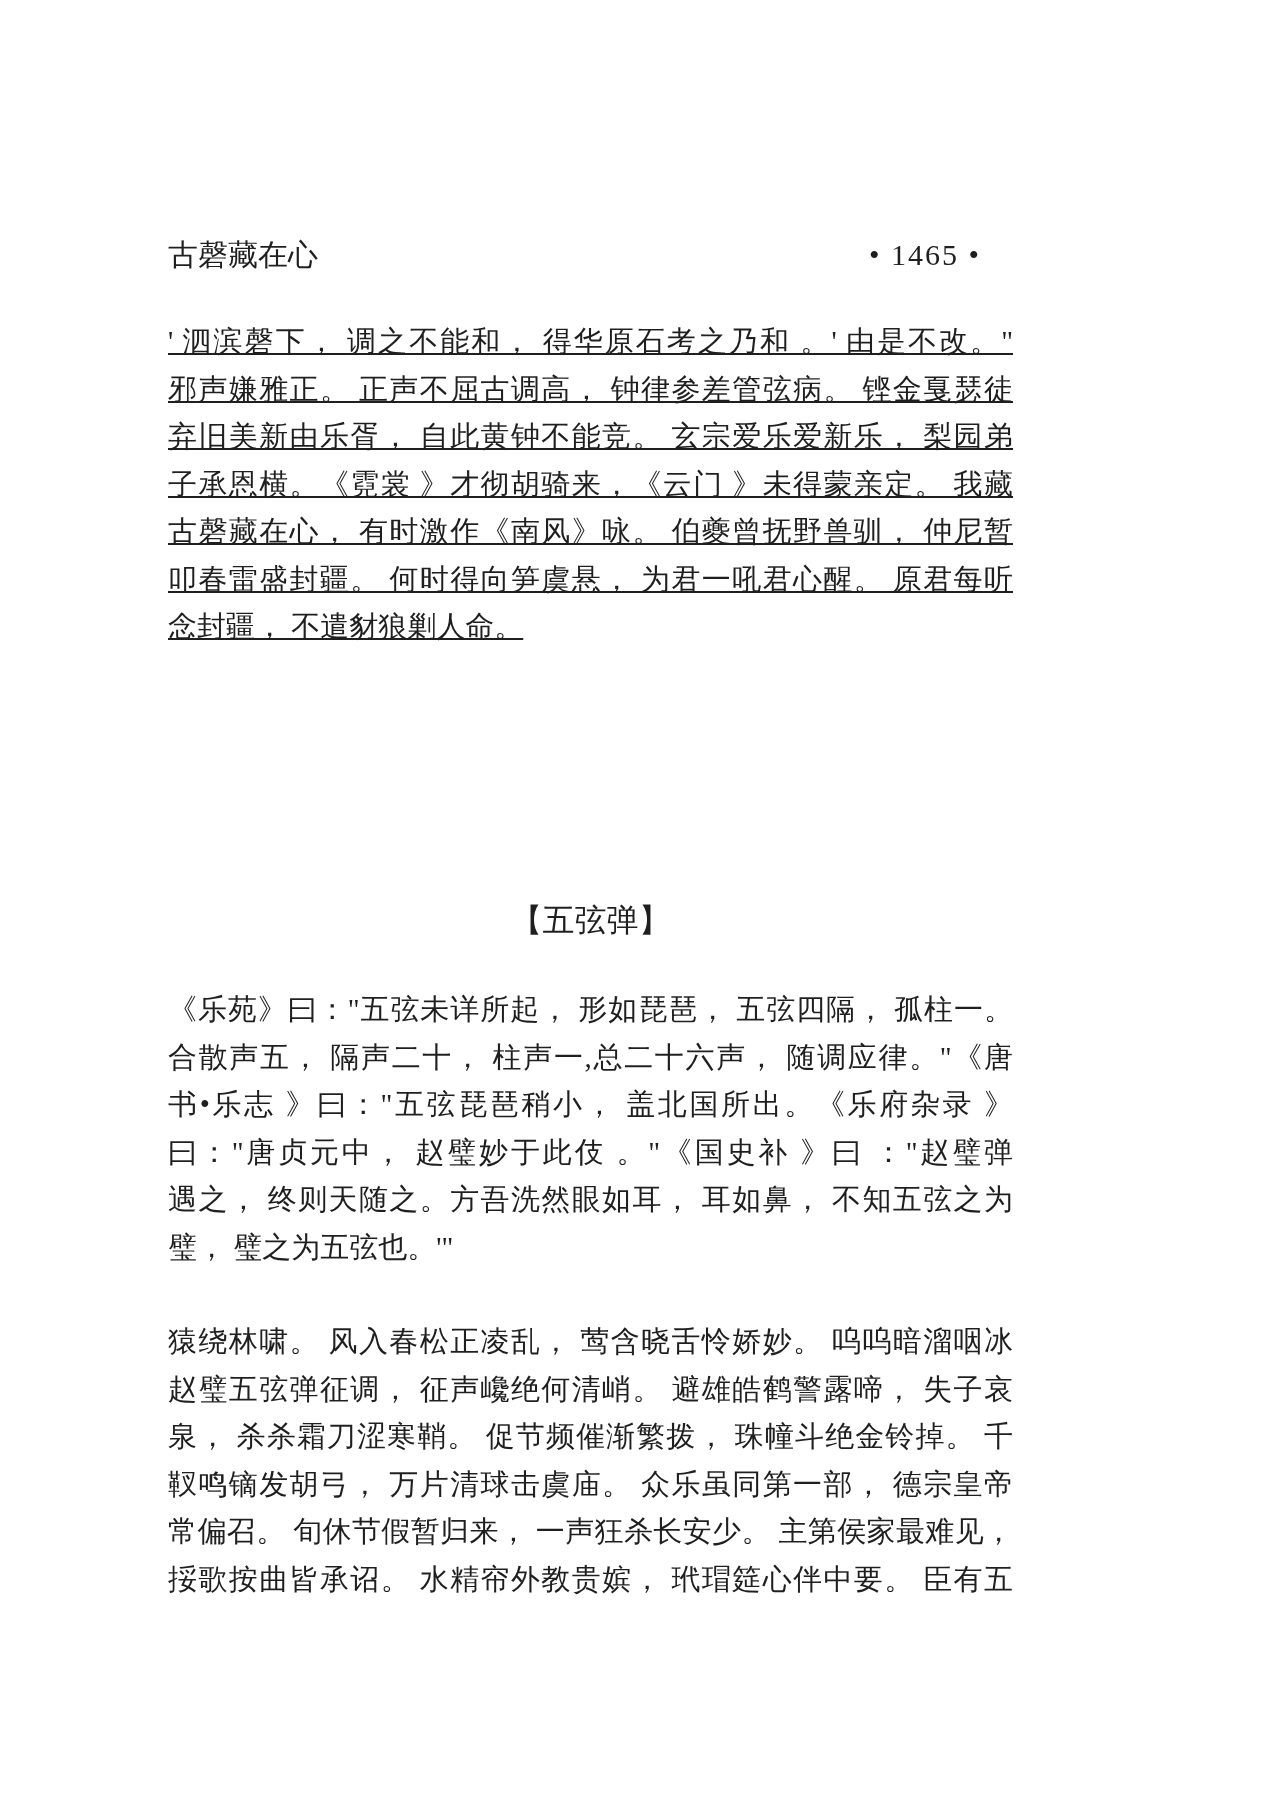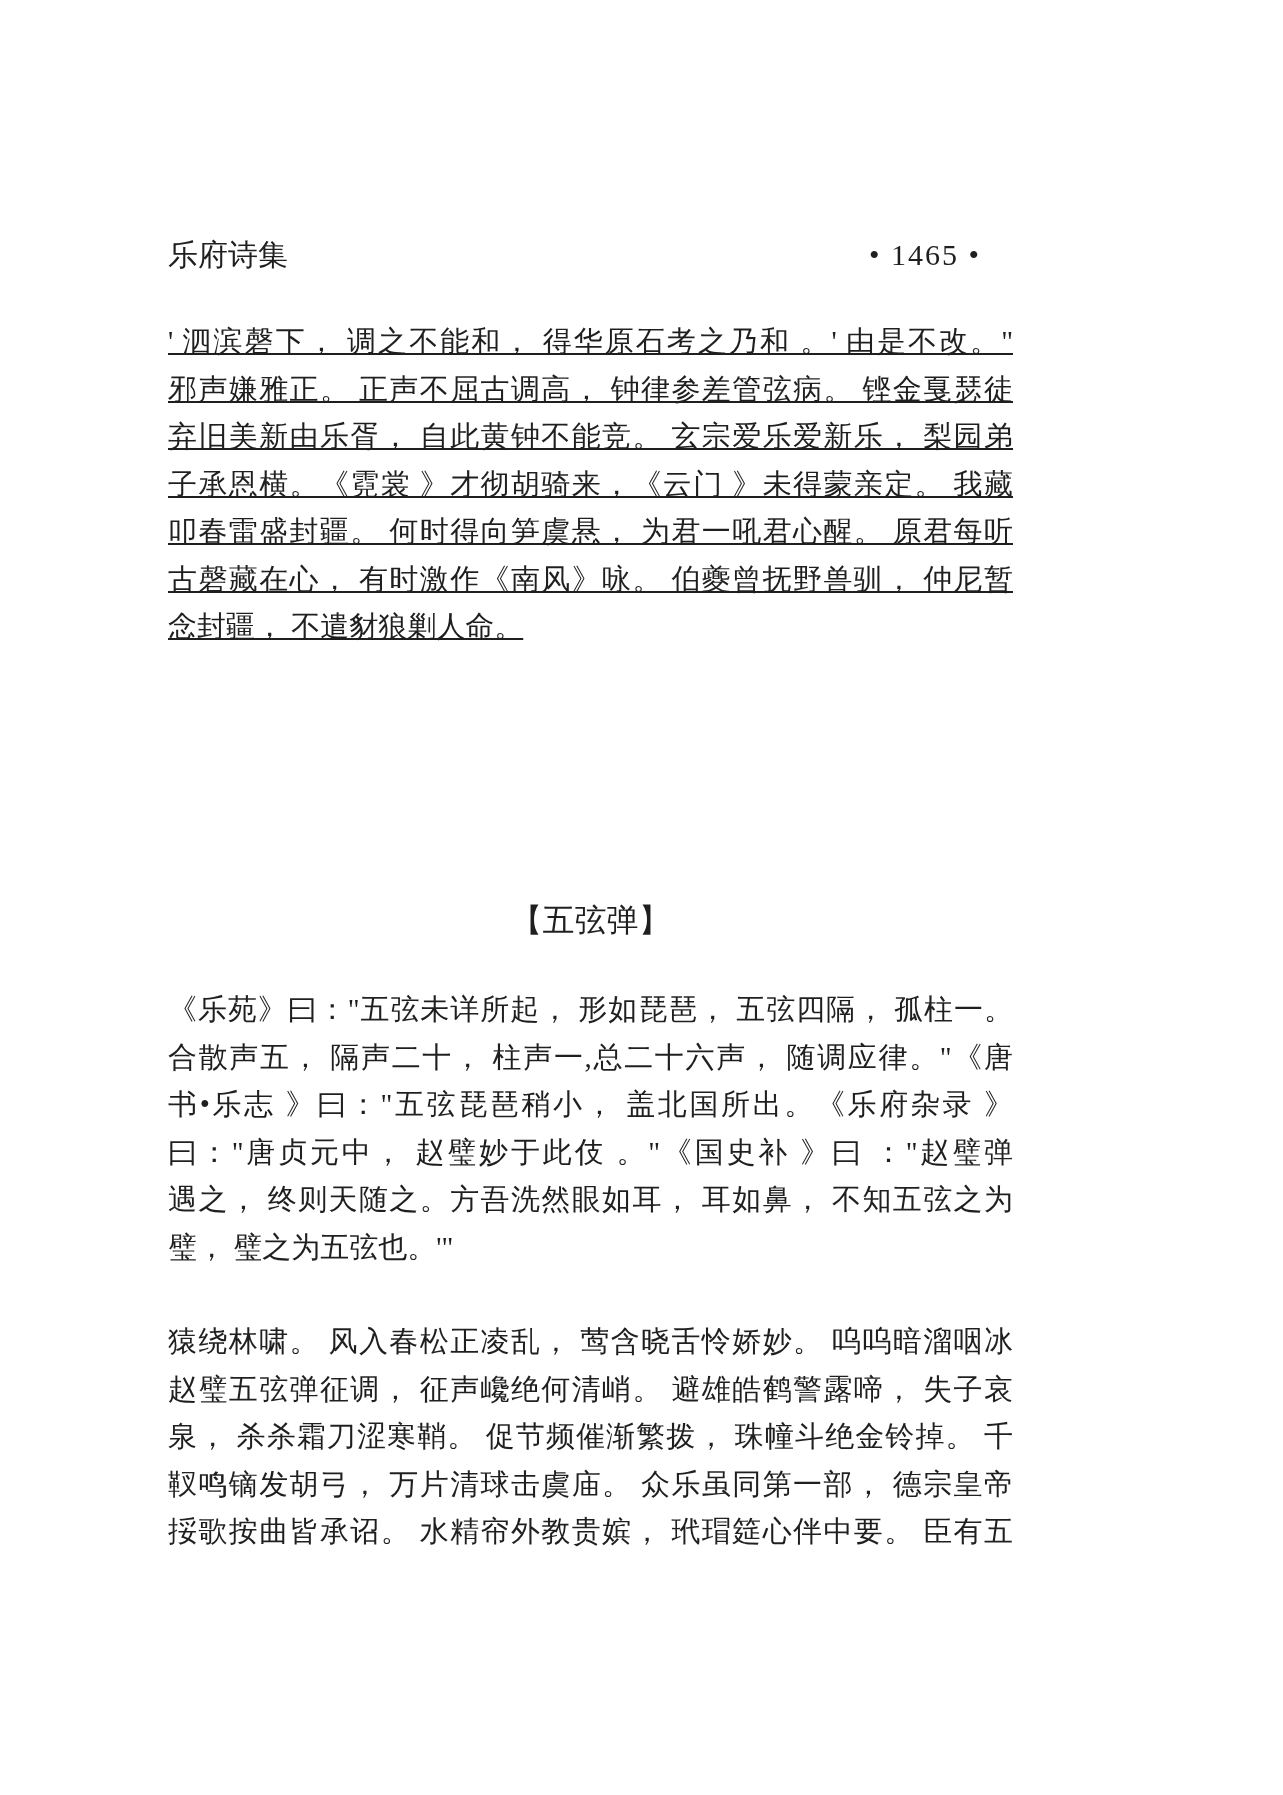--- a/index.html
+++ b/index.html
@@ -65,46 +65,47 @@
   }
   #para-1 { top: 986px; }
   #para-2 { top: 1318px; }
 </style>
 </head>
 <body>
 
 <div class="page">
 
   <div class="running-header">
-    <span class="book-title">乐府诗集</span>
+    <span class="book-title">古磬藏在心</span>
     <span class="page-number">• 1465 •</span>
   </div>
 
   <div class="para" id="para-0">
       <div class="line">' 泗滨磬下， 调之不能和， 得华原石考之乃和 。' 由是不改。"</div>
       <div class="line">邪声嫌雅正。 正声不屈古调高， 钟律参差管弦病。 铿金戛瑟徒</div>
       <div class="line">弃旧美新由乐胥， 自此黄钟不能竞。 玄宗爱乐爱新乐， 梨园弟</div>
       <div class="line">子承恩横。《霓裳 》才彻胡骑来，《云门 》未得蒙亲定。 我藏</div>
+      <div class="line">古磬藏在心， 有时激作《南风》咏。 伯夔曾抚野兽驯， 仲尼暂</div>
       <div class="line">叩春雷盛封疆。 何时得向笋虞悬， 为君一吼君心醒。 原君每听</div>
-      <div class="line">古磬藏在心， 有时激作《南风》咏。 伯夔曾抚野兽驯， 仲尼暂</div>
       <div class="line short">念封疆， 不遣豺狼剿人命。</div>
     </div>
 
   <div class="section-title">【五弦弹】</div>
 
   <div class="para" id="para-1">
       <div class="line">《乐苑》曰："五弦未详所起， 形如琵琶， 五弦四隔， 孤柱一。</div>
       <div class="line">合散声五， 隔声二十， 柱声一,总二十六声， 随调应律。"《唐</div>
       <div class="line">书•乐志 》曰："五弦琵琶稍小， 盖北国所出。《乐府杂录 》</div>
       <div class="line">曰："唐贞元中， 赵璧妙于此伎 。"《国史补 》曰 ："赵璧弹</div>
       <div class="line">遇之， 终则天随之。方吾洗然眼如耳， 耳如鼻， 不知五弦之为</div>
       <div class="line short">璧， 璧之为五弦也。'"</div>
     </div>
 
   <div class="para" id="para-2">
       <div class="line">猿绕林啸。 风入春松正凌乱， 莺含晓舌怜娇妙。 呜呜暗溜咽冰</div>
       <div class="line">赵璧五弦弹征调， 征声巉绝何清峭。 避雄皓鹤警露啼， 失子哀</div>
       <div class="line">泉， 杀杀霜刀涩寒鞘。 促节频催渐繁拨， 珠幢斗绝金铃掉。 千</div>
       <div class="line">靫鸣镝发胡弓， 万片清球击虞庙。 众乐虽同第一部， 德宗皇帝</div>
+      <div class="line">常偏召。 旬休节假暂归来， 一声狂杀长安少。 主第侯家最难见，</div>
       <div class="line">挼歌按曲皆承诏。 水精帘外教贵嫔， 玳瑁筵心伴中要。 臣有五</div>
     </div>
 
 </div>
 
 </body></html>

